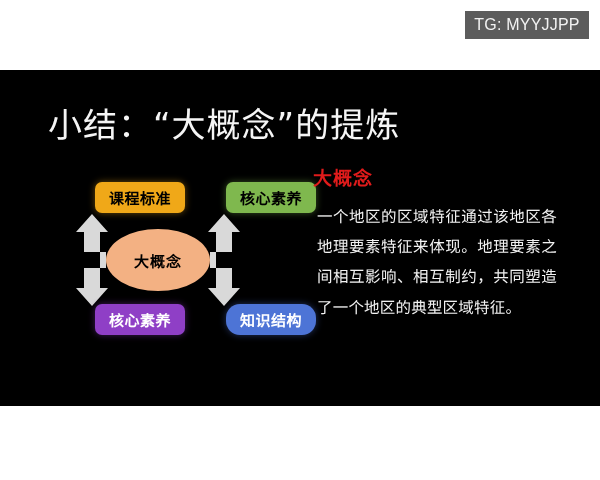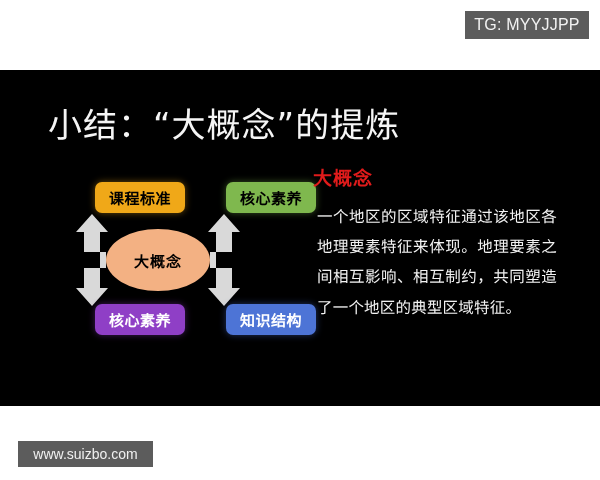--- a/index.html
+++ b/index.html
@@ -118,20 +118,21 @@
     left: 17px;  top: 134px; width: 90px;  height: 31px;
     background: #8f3fc6;
     color: #ffffff;
     box-shadow: 0 0 7px rgba(143,63,198,0.45);
   }
   .node-knowledge {
     left: 148px; top: 134px; width: 90px;  height: 31px;
     background: #4d74d6;
     color: #ffffff;
     box-shadow: 0 0 7px rgba(77,116,214,0.45);
+    border-radius: 14px;
   }
 
   .center-ellipse {
     position: absolute;
     left: 76px;
     top: 59px;
     width: 104px;
     height: 62px;
     border-radius: 50%;
     background: #f3b183;
@@ -215,15 +216,14 @@
       <div class="center-ellipse">大概念</div>
     </div>
 
     <div class="panel">
       <div class="panel-heading">大概念</div>
       <p class="panel-body">一个地区的区域特征通过该地区各地理要素特征来体现。地理要素之间相互影响、相互制约，共同塑造了一个地区的典型区域特征。</p>
     </div>
 
   </div>
 
-  <div class="site-badge">www.suizbo.com</div>
 
 </div>
 
 </body></html>

